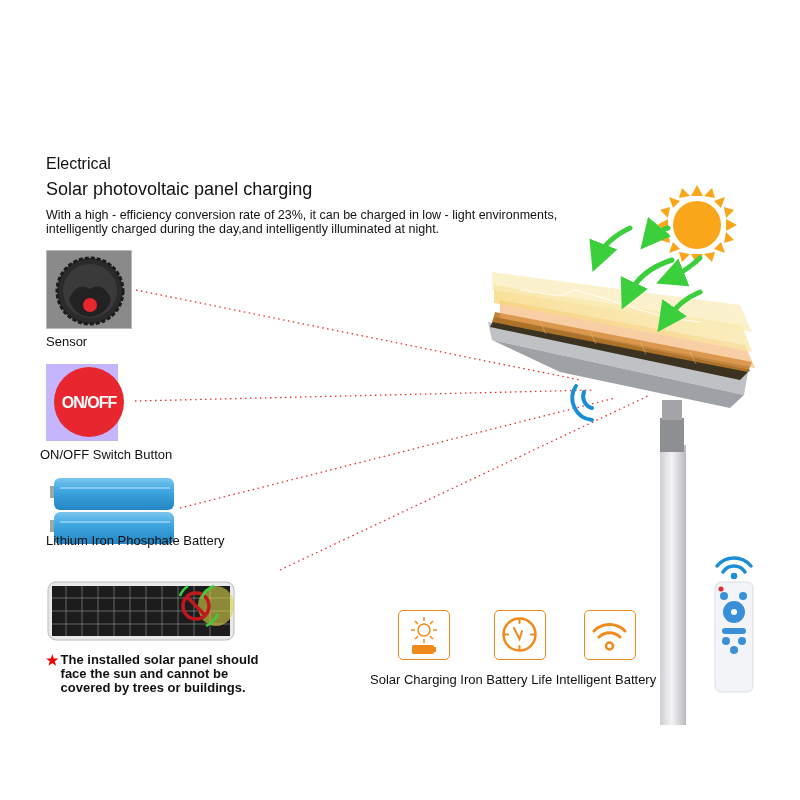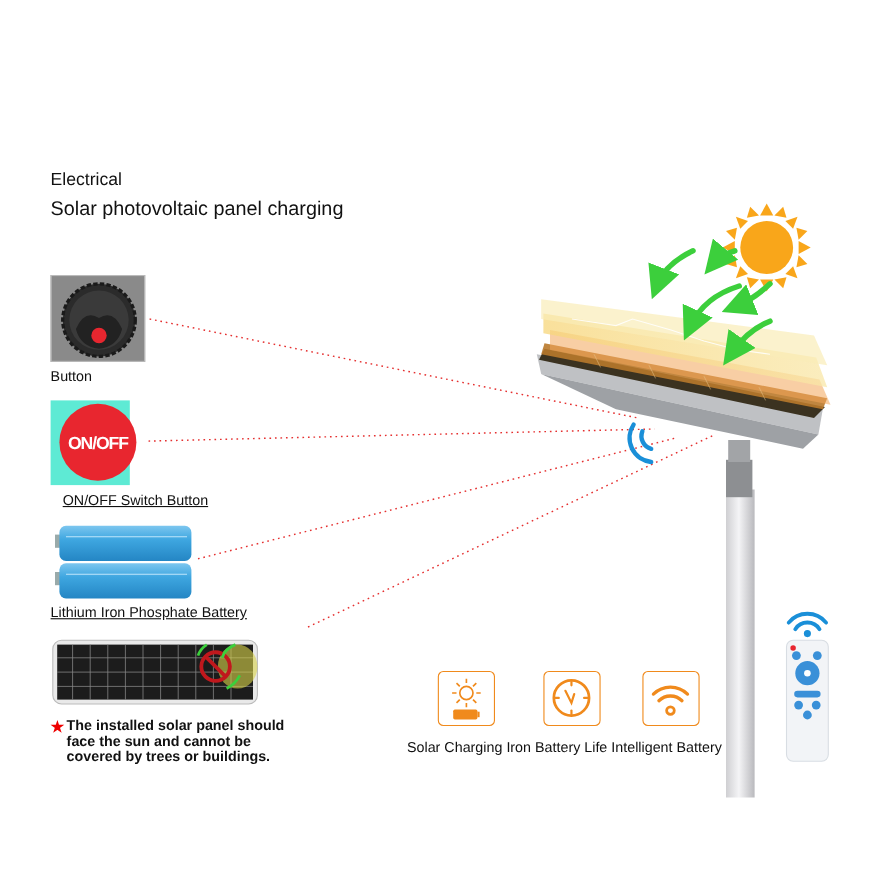--- a/index.html
+++ b/index.html
@@ -7,37 +7,39 @@
   body { position: relative; font-family: "Liberation Sans", sans-serif; color: #111; }
   .abs { position: absolute; }
 
   .title1 { left: 46px; top: 155px; font-size: 16px; color: #111; }
   .title2 { left: 46px; top: 179px; font-size: 18px; color: #111; }
   .desc { left: 46px; top: 208px; font-size: 12.5px; line-height: 14px; color: #111; width: 600px; }
 
   .lbl { font-size: 13px; color: #111; }
 
   .sensor-img { left: 46px; top: 250px; width: 86px; height: 79px; background: #8a8a8a; border: 1px solid #bbb; }
-  .onoff-img  { left: 46px; top: 364px; width: 72px; height: 77px; background: #5eead4; }
+  .onoff-img  { left: 46px; top: 364px; width: 72px; height: 77px; background: #c4b5fd; }
   .battery-img { left: 46px; top: 476px; width: 130px; height: 70px; }
   .panel-img { left: 46px; top: 578px; width: 190px; height: 66px; }
 
   .star { color: #e00; font-size: 14px; }
   .note { left: 46px; top: 653px; font-size: 13px; line-height: 14px; color: #111; font-weight: bold; }
   .note .txt { display: inline-block; vertical-align: top; width: 210px; margin-left: 2px; }
 
   .feature { top: 610px; width: 52px; height: 50px; border: 1.5px solid #f08a1c; border-radius: 5px; background: #fff; }
   .feat-label-row { left: 370px; top: 672px; font-size: 13px; color: #111; white-space: nowrap; }
 </style>
 </head>
 <body>
 
 <div class="abs title1">Electrical</div>
 <div class="abs title2">Solar photovoltaic panel charging</div>
 <div class="abs desc">
+  <div>With a high - efficiency conversion rate of 23%, it can be charged in low - light environments,</div>
+  <div>intelligently charged during the day,and intelligently illuminated at night.</div>
 </div>
 
 <svg class="abs" style="left:0;top:0;" width="800" height="800">
   <defs>
     <linearGradient id="pole" x1="0" x2="1" y1="0" y2="0">
       <stop offset="0" stop-color="#cfcfd2"></stop>
       <stop offset="0.45" stop-color="#f4f4f6"></stop>
       <stop offset="1" stop-color="#b9b9bd"></stop>
     </linearGradient>
     <linearGradient id="panelGlow" x1="0" x2="1" y1="0" y2="0">
@@ -119,48 +121,48 @@
 </svg>
 
 <div class="abs sensor-img">
   <svg width="86" height="79">
     <circle cx="43" cy="40" r="33" fill="#2b2b2b" stroke="#1a1a1a" stroke-width="3" stroke-dasharray="4 2"></circle>
     <circle cx="43" cy="40" r="27" fill="#3a3a3a"></circle>
     <path d="M22,48 Q30,30 43,38 Q56,30 64,48 Q60,64 43,66 Q26,64 22,48 z" fill="#222"></path>
     <circle cx="43" cy="54" r="7" fill="#e8262f"></circle>
   </svg>
 </div>
-<div class="abs lbl" style="left:46px;top:334px;">Button</div>
+<div class="abs lbl" style="left:46px;top:334px;">Sensor</div>
 
 <div class="abs onoff-img">
   <svg width="87" height="77">
     <circle cx="43" cy="38" r="35" fill="#e8262f"></circle>
     <text x="43" y="44" text-anchor="middle" font-family="Liberation Sans, sans-serif" font-weight="bold" font-size="16" fill="#ffffff" letter-spacing="-1">ON/OFF</text>
   </svg>
 </div>
-<div class="abs lbl" style="left:57px;top:447px;text-decoration:underline;">ON/OFF Switch Button</div>
+<div class="abs lbl" style="left:40px;top:447px;">ON/OFF Switch Button</div>
 
 <div class="abs battery-img">
   <svg width="130" height="70">
     <defs>
       <linearGradient id="cell" x1="0" x2="0" y1="0" y2="1">
         <stop offset="0" stop-color="#7cc6ef"></stop>
         <stop offset="0.4" stop-color="#3ea6e0"></stop>
         <stop offset="1" stop-color="#2486c4"></stop>
       </linearGradient>
     </defs>
     <rect x="4" y="10" width="8" height="12" fill="#9aa"></rect>
     <rect x="8" y="2" width="120" height="32" rx="6" fill="url(#cell)"></rect>
     <line x1="14" y1="12" x2="124" y2="12" stroke="#bfe6fb" stroke-width="1"></line>
     <rect x="4" y="44" width="8" height="12" fill="#9aa"></rect>
     <rect x="8" y="36" width="120" height="32" rx="6" fill="url(#cell)"></rect>
     <line x1="14" y1="46" x2="124" y2="46" stroke="#bfe6fb" stroke-width="1"></line>
   </svg>
 </div>
-<div class="abs lbl" style="left:46px;top:549px;text-decoration:underline;">Lithium Iron Phosphate Battery</div>
+<div class="abs lbl" style="left:46px;top:533px;">Lithium Iron Phosphate Battery</div>
 
 <div class="abs panel-img">
   <svg width="190" height="66">
     <rect x="2" y="4" width="186" height="58" rx="8" fill="#e9e9e9" stroke="#bbb"></rect>
     <rect x="6" y="8" width="178" height="50" fill="#1c1c1c"></rect>
     <g stroke="#888" stroke-width="0.7">
       <line x1="20" y1="8" x2="20" y2="58"></line>
         <line x1="36" y1="8" x2="36" y2="58"></line>
       <line x1="52" y1="8" x2="52" y2="58"></line>
         <line x1="68" y1="8" x2="68" y2="58"></line>

